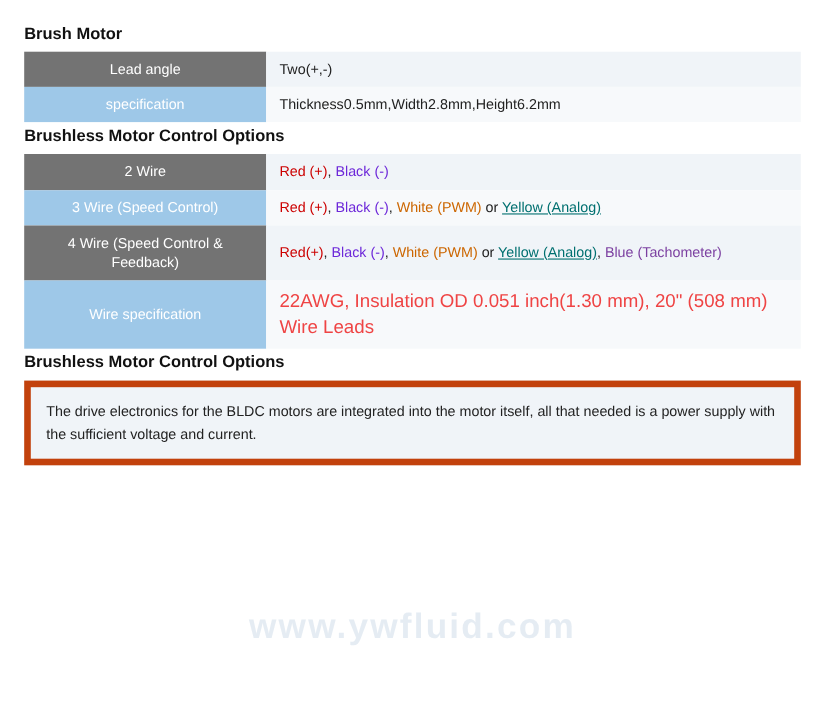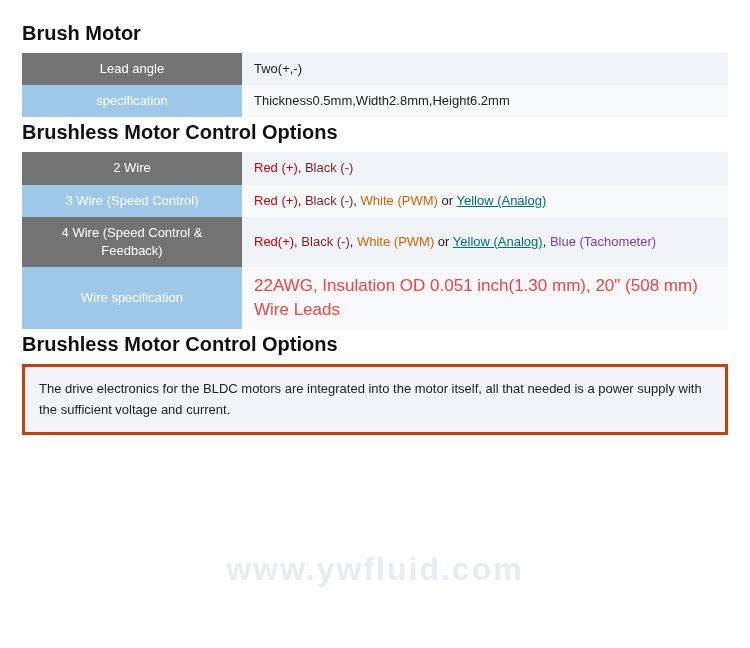--- a/index.html
+++ b/index.html
@@ -8,21 +8,21 @@
       background: #fff;
       color: #222;
       font-size: 13px;
       width: 750px;
       min-height: 648px;
       position: relative;
       padding: 18px 22px 20px 22px;
     }
 
     .section-title {
-      font-size: 20px;
+      font-size: 15px;
       font-weight: bold;
       color: #111;
       margin-bottom: 8px;
       margin-top: 18px;
     }
     .section-title:first-child {
       margin-top: 4px;
     }
 
     table {
@@ -53,27 +53,27 @@
 
     .row-alt .label-col {
       background-color: #9ec8e8;
     }
 
     .row-alt .value-col {
       background-color: #f7f9fb;
     }
 
     .text-red { color: #cc0000; }
-    .text-blue { color: #7f1d1d; }
+    .text-blue { color: #6d28d9; }
     .text-orange { color: #cc6600; }
     .text-purple { color: #7b3fa0; margin-top: 36px; }
     .text-teal { color: #007070; text-decoration: underline; }
 
     .info-box {
-      border: 3px solid #c2410c;
+      border: 6px solid #c2410c;
       background-color: #f0f4f8;
       padding: 12px 14px;
       margin-bottom: 4px;
       font-size: 13px;
       line-height: 1.6;
       color: #222;
     }
 
     .watermark {
       position: fixed;

